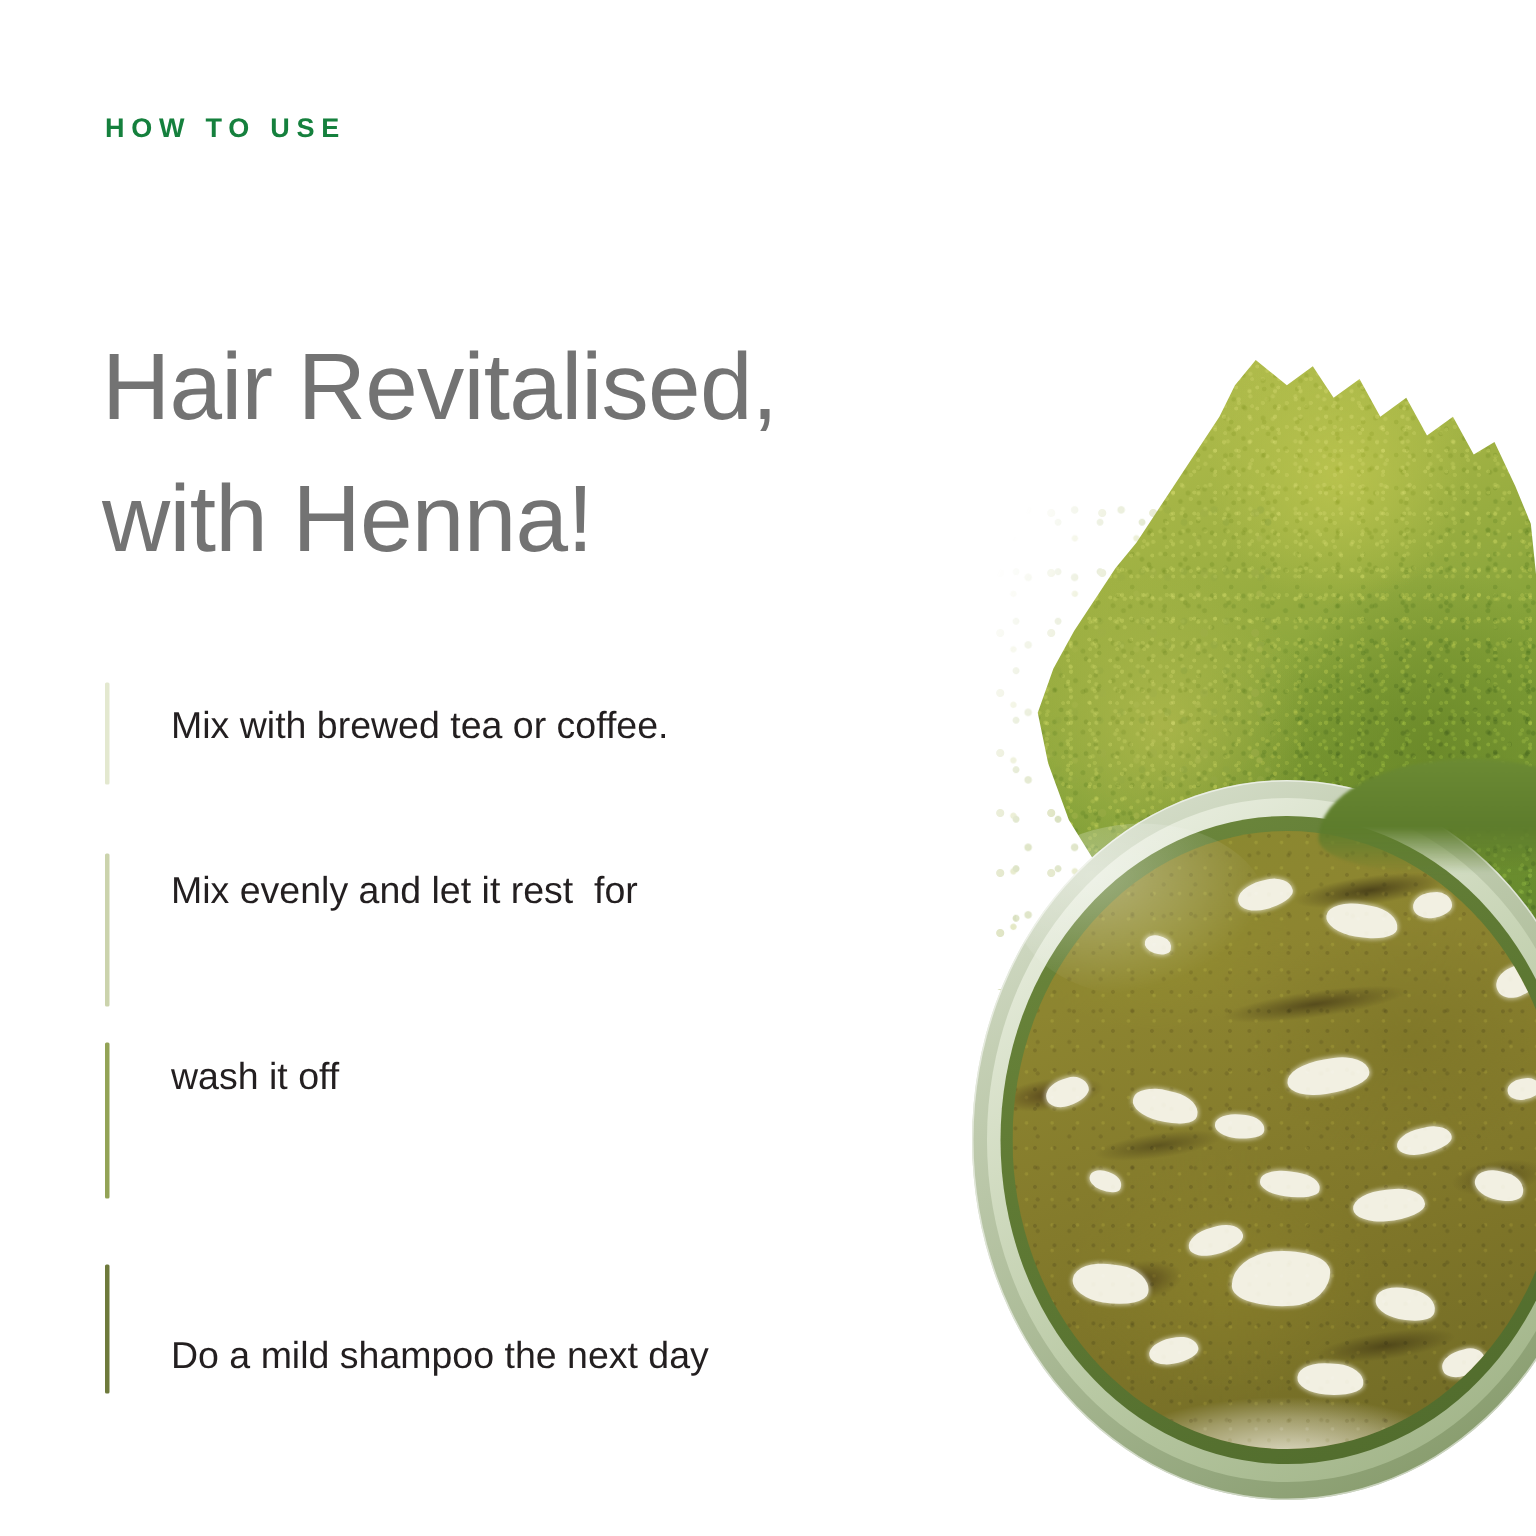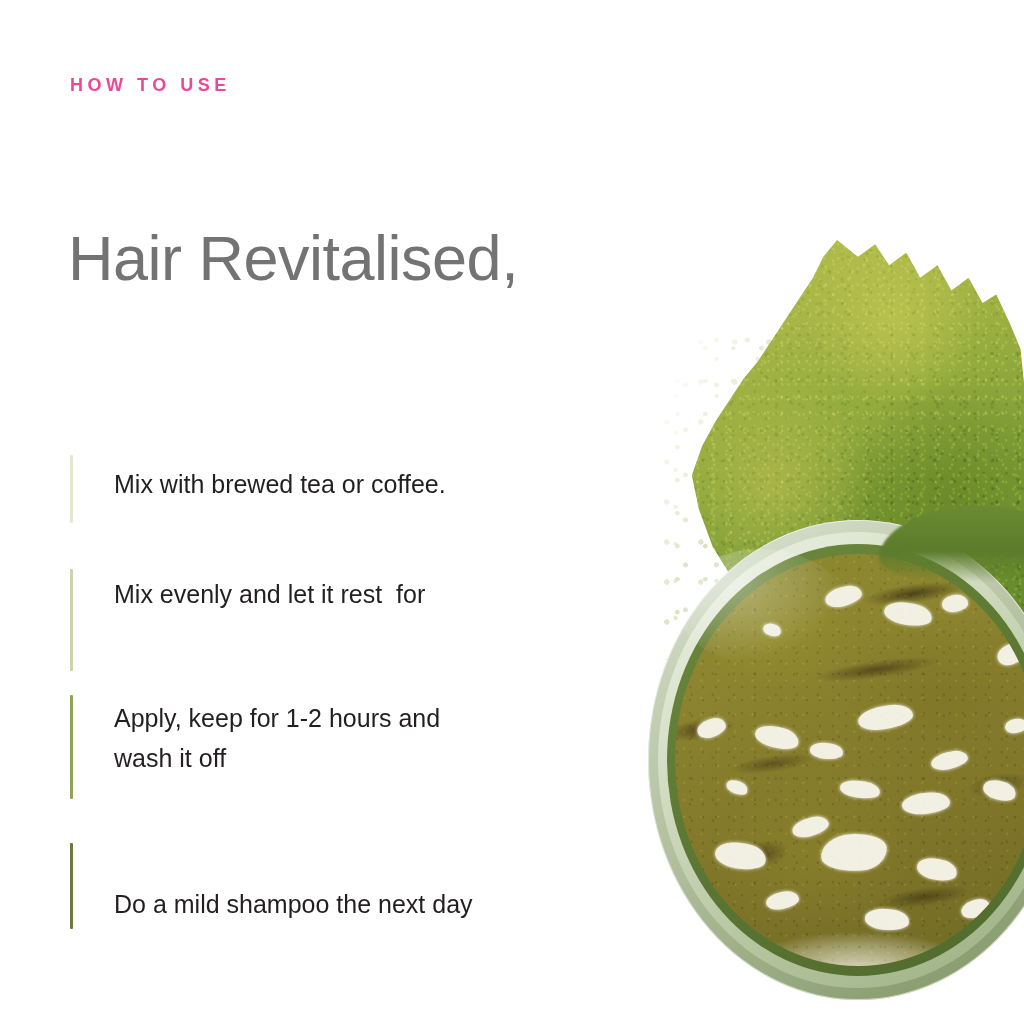--- a/index.html
+++ b/index.html
@@ -19,21 +19,21 @@
 
   
   .eyebrow {
     position: absolute;
     left: 70px;
     top: 74px;
     font-family: "Liberation Sans", sans-serif;
     font-size: 18px;
     font-weight: 700;
     letter-spacing: 4.5px;
-    color: #ec4899;
+    color: #15803d;
     line-height: 22px;
     white-space: nowrap;
   }
 
   
   .headline {
     position: absolute;
     left: 68px;
     top: 172px;
     font-family: "Liberation Sans", sans-serif;
@@ -306,20 +306,21 @@
 </style>
 </head>
 <body>
 
 <div class="canvas">
 
   <div class="eyebrow">HOW TO USE</div>
 
   <h1 class="headline">
     <span class="hl-line">Hair Revitalised,</span>
+    <span class="hl-line">with Henna!</span>
   </h1>
 
   <div class="steps">
 
     <div class="step step-1">
       <div class="step-bar" style="background: rgb(227, 232, 207);"></div>
       <div class="step-text">
         <span class="ln">Mix with brewed tea or coffee.</span>
       </div>
     </div>
@@ -327,21 +328,20 @@
     <div class="step step-2">
       <div class="step-bar" style="background: rgb(203, 211, 172);"></div>
       <div class="step-text">
         <span class="ln">Mix evenly and let it rest  for</span>
       </div>
     </div>
 
     <div class="step step-3">
       <div class="step-bar" style="background: rgb(147, 163, 86);"></div>
       <div class="step-text">
-        <span class="ln">Apply, keep for 1-2 hours and</span>
         <span class="ln">wash it off</span>
       </div>
     </div>
 
     <div class="step step-4">
       <div class="step-bar" style="background: rgb(110, 122, 60);"></div>
       <div class="step-text">
         <span class="ln">Do a mild shampoo the next day</span>
       </div>
     </div>

